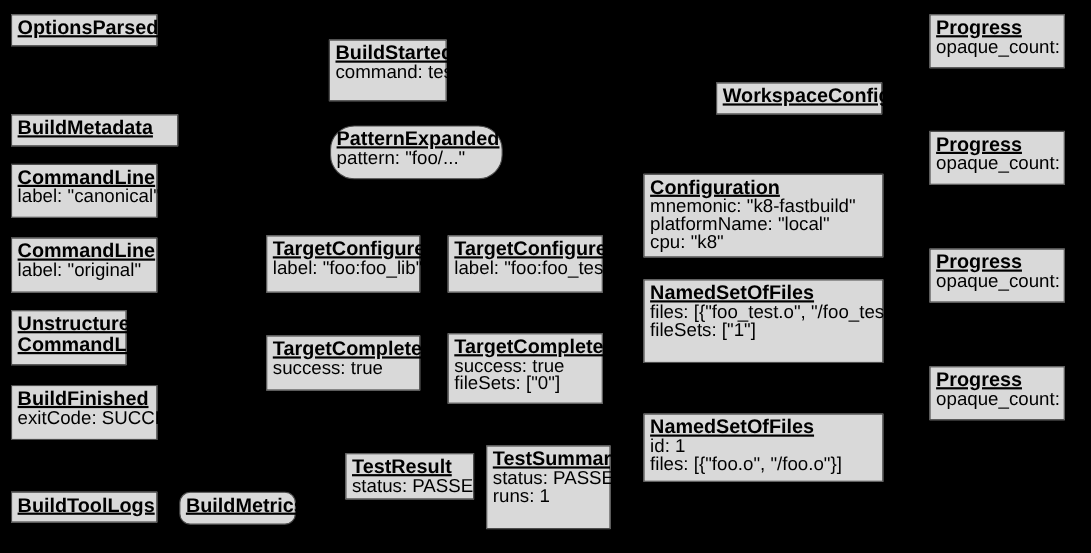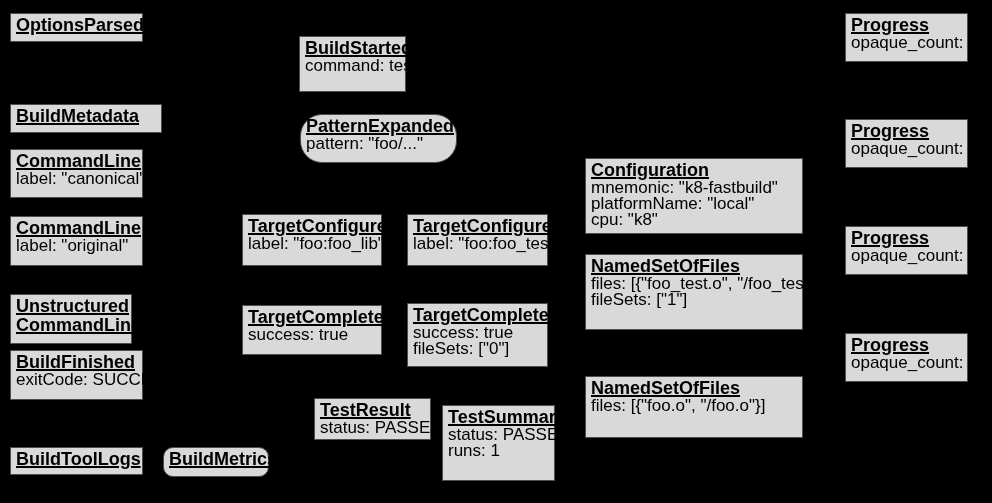--- a/index.html
+++ b/index.html
@@ -50,21 +50,21 @@
       <div class="node-title">BuildMetadata</div>
     </div>
     <div class="node" style="left: 10px; top: 149px; width: 133px; height: 49px;">
       <div class="node-title">CommandLine</div>
       <div class="node-field">label: "canonical"</div>
     </div>
     <div class="node" style="left: 10px; top: 216px; width: 133px; height: 50px;">
       <div class="node-title">CommandLine</div>
       <div class="node-field">label: "original"</div>
     </div>
-    <div class="node" style="left: 10px; top: 294px; width: 122px; height: 50px;">
+    <div class="node" style="left: 10px; top: 282px; width: 105px; height: 50px;">
       <div class="node-title">Unstructured
 CommandLine</div>
     </div>
     <div class="node" style="left: 10px; top: 350px; width: 133px; height: 50px;">
       <div class="node-title">BuildFinished</div>
       <div class="node-field">exitCode: SUCCESS</div>
     </div>
     <div class="node" style="left: 10px; top: 447px; width: 133px; height: 28px;">
       <div class="node-title">BuildToolLogs</div>
     </div>
@@ -89,42 +89,46 @@
     </div>
     <div class="node" style="left: 242px; top: 305px; width: 140px; height: 50px;">
       <div class="node-title">TargetComplete</div>
       <div class="node-field">success: true</div>
     </div>
     <div class="node" style="left: 407px; top: 303px; width: 141px; height: 64px;">
       <div class="node-title">TargetComplete</div>
       <div class="node-field">success: true</div>
       <div class="node-field">fileSets: ["0"]</div>
     </div>
-    <div class="node" style="left: 314px; top: 398px; width: 117px; height: 42px;">
+    <div class="node" style="left: 314px; top: 412px; width: 117px; height: 42px;">
       <div class="node-title">TestResult</div>
       <div class="node-field">status: PASSED</div>
     </div>
     <div class="node" style="left: 442px; top: 405px; width: 113px; height: 76px;">
       <div class="node-title">TestSummary</div>
       <div class="node-field">status: PASSED</div>
       <div class="node-field">runs: 1</div>
+    </div>
+    <div class="node" style="left: 651px; top: 75px; width: 151px; height: 29px;">
+      <div class="node-title">WorkspaceConfig</div>
     </div>
     <div class="node" style="left: 585px; top: 158px; width: 218px; height: 76px;">
       <div class="node-title">Configuration</div>
       <div class="node-field">mnemonic: "k8-fastbuild"</div>
       <div class="node-field">platformName: "local"</div>
       <div class="node-field">cpu: "k8"</div>
     </div>
     <div class="node" style="left: 585px; top: 254px; width: 218px; height: 76px;">
       <div class="node-title">NamedSetOfFiles</div>
       <div class="node-field">files: [{"foo_test.o", "/foo_test.o"}]</div>
       <div class="node-field">fileSets: ["1"]</div>
     </div>
     <div class="node" style="left: 585px; top: 376px; width: 218px; height: 62px;">
       <div class="node-title">NamedSetOfFiles</div>
+      <div class="node-field">id: 1</div>
       <div class="node-field">files: [{"foo.o", "/foo.o"}]</div>
     </div>
     <div class="node" style="left: 845px; top: 13px; width: 123px; height: 49px;">
       <div class="node-title">Progress</div>
       <div class="node-field">opaque_count: 5</div>
     </div>
     <div class="node" style="left: 845px; top: 119px; width: 123px; height: 49px;">
       <div class="node-title">Progress</div>
       <div class="node-field">opaque_count: 4</div>
     </div>

